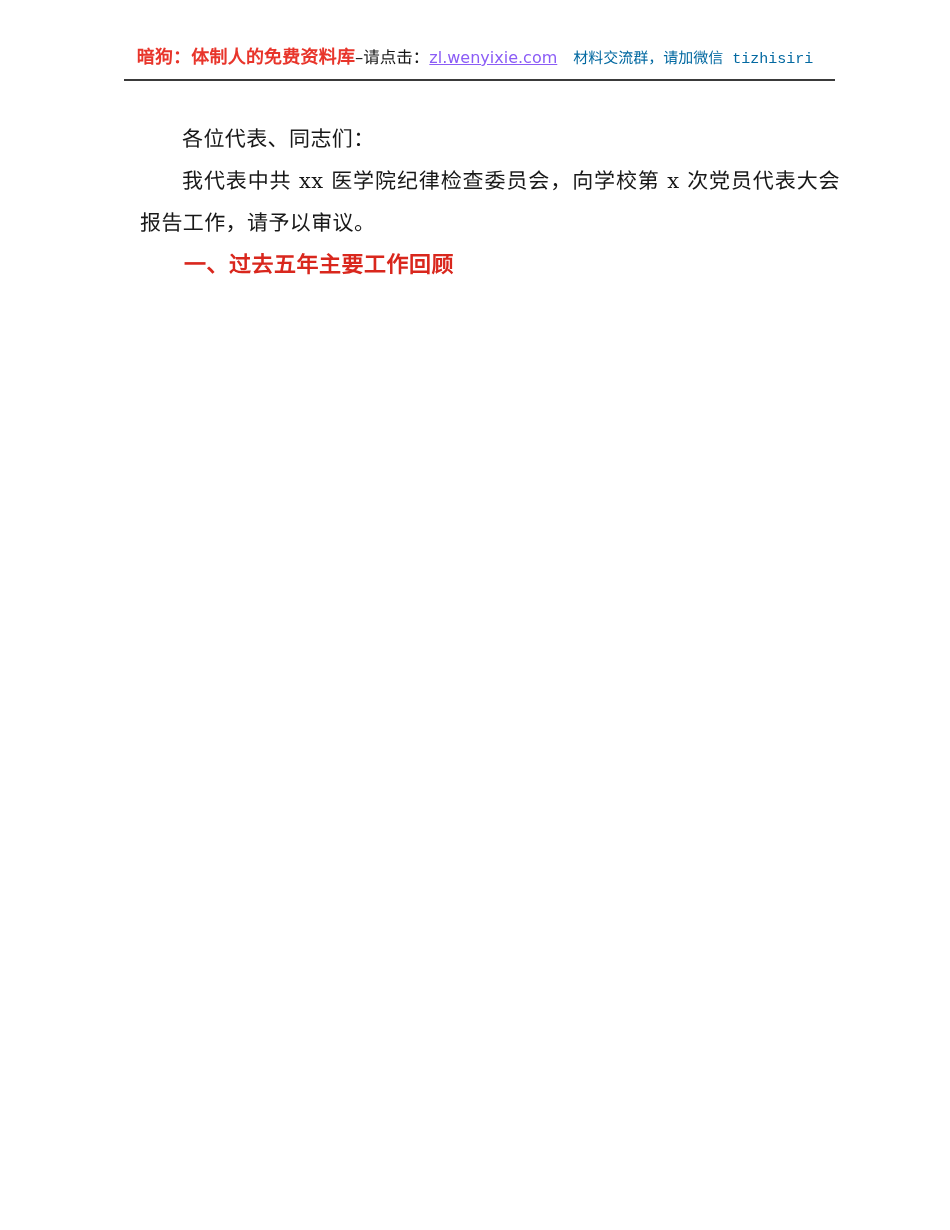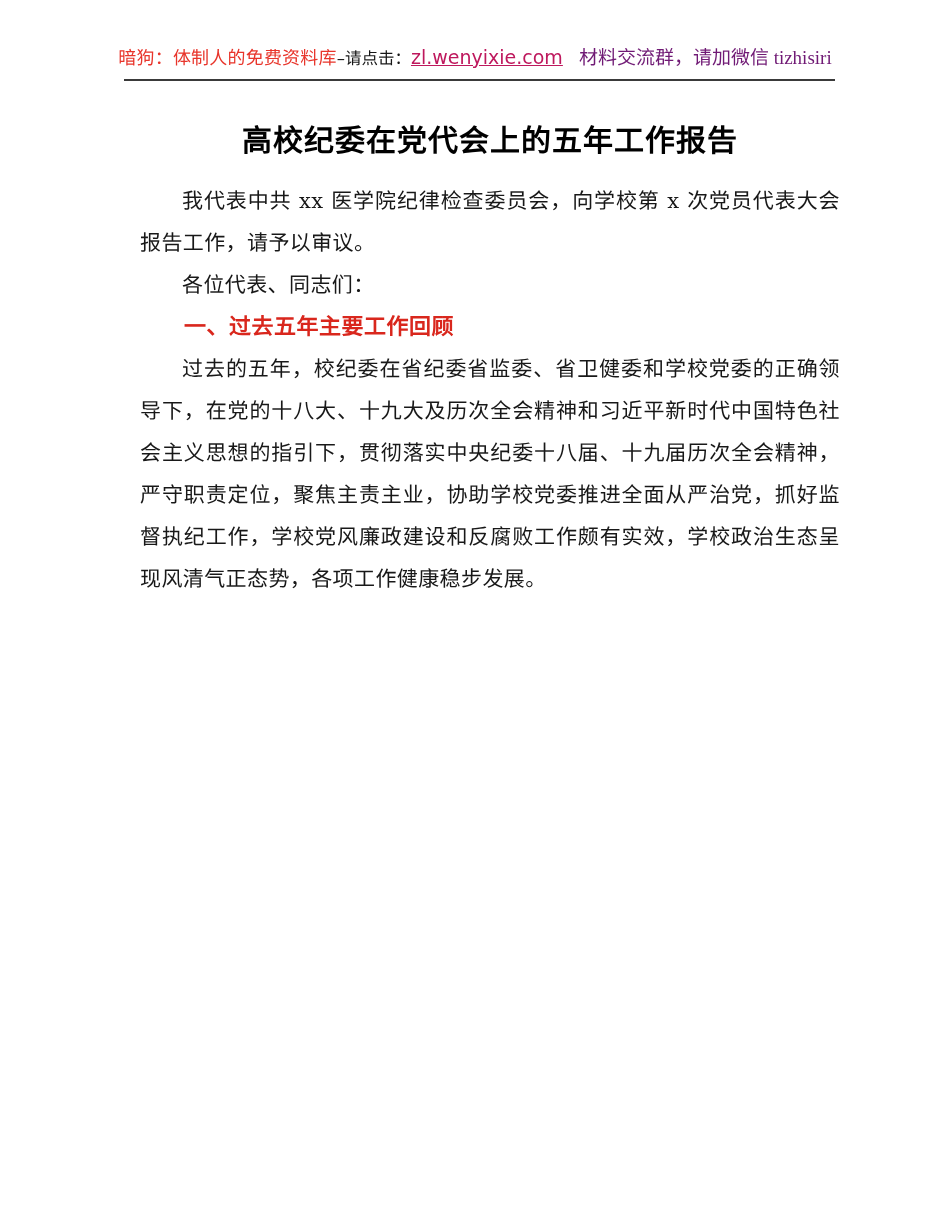--- a/index.html
+++ b/index.html
@@ -24,44 +24,44 @@
     top: 44px;
     width: 950px;
     text-align: center;
     font-size: 17.5px;
     line-height: 26px;
     white-space: nowrap;
   }
 
   .hdr-red {
     color: #e8352b;
-    font-weight: 400;
+    font-weight: 700;
     font-family: "DejaVu Sans", "Liberation Sans", sans-serif;
     font-size: 18px;
     letter-spacing: 0.2px;
   }
 
   .hdr-black {
     color: #161616;
     font-family: "DejaVu Sans", "Liberation Sans", sans-serif;
     font-size: 16.5px;
   }
 
   .hdr-link {
-    color: #be185d;
+    color: #8b5cf6;
     text-decoration: underline;
     font-family: "DejaVu Sans", "Liberation Sans", sans-serif;
-    font-size: 19px;
+    font-size: 16px;
     cursor: pointer;
   }
 
   .hdr-tail {
-    color: #701a75;
-    font-family: Liberation Serif, serif;
-    font-size: 19px;
+    color: #0369a1;
+    font-family: Liberation Mono, monospace;
+    font-size: 15px;
     margin-left: 16px;
   }
 
   .header-rule {
     position: absolute;
     left: 124px;
     top: 79px;
     width: 711px;
     height: 2px;
     background: #3a3a3a;
@@ -130,28 +130,26 @@
 <div class="page">
 
   <div class="header-banner">
     <span class="hdr-red">暗狗：体制人的免费资料库</span><span class="hdr-black">–请点击：</span><span class="hdr-link">zl.wenyixie.com</span><span class="hdr-tail">材料交流群，请加微信 tizhisiri</span>
   </div>
 
   <div class="header-rule"></div>
 
   <div class="doc-body">
 
-    <h1 class="doc-title">高校纪委在党代会上的五年工作报告</h1>
+
+    <p class="para">各位代表、同志们：</p>
 
     <p class="para">我代表中共 xx 医学院纪律检查委员会，向学校第 x 次党员代表大会报告工作，请予以审议。</p>
 
-    <p class="para">各位代表、同志们：</p>
-
     <h2 class="heading-1">一、过去五年主要工作回顾</h2>
 
-    <p class="para">过去的五年，校纪委在省纪委省监委、省卫健委和学校党委的正确领导下，在党的十八大、十九大及历次全会精神和习近平新时代中国特色社会主义思想的指引下，贯彻落实中央纪委十八届、十九届历次全会精神，严守职责定位，聚焦主责主业，协助学校党委推进全面从严治党，抓好监督执纪工作，学校党风廉政建设和反腐败工作颇有实效，学校政治生态呈现风清气正态势，各项工作健康稳步发展。</p>
 
 
 
 
   </div>
 
 </div>
 
 </body></html>

